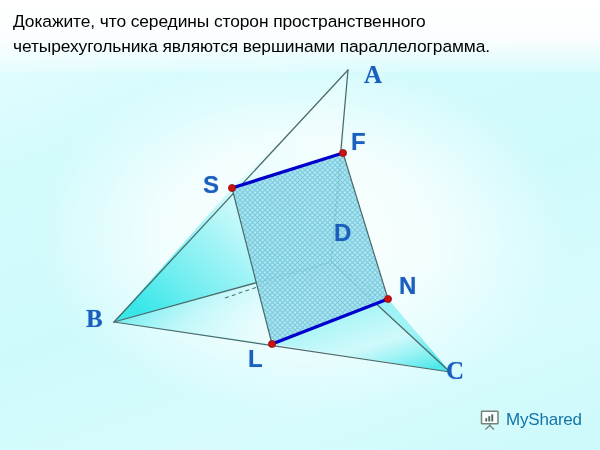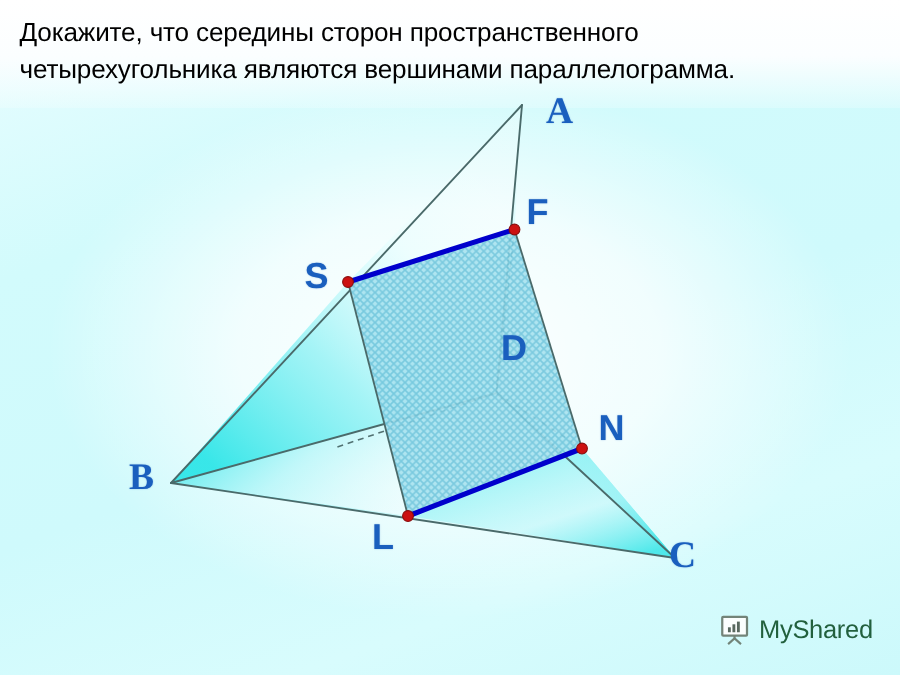--- a/index.html
+++ b/index.html
@@ -63,21 +63,21 @@
   #watermark {
     position: absolute;
     left: 479px;
     top: 409px;
     display: flex;
     align-items: center;
     gap: 5px;
     opacity: 0.92;
   }
   #watermark .wm-text {
-    color: #14532d;
+    color: #0369a1;
     font-size: 17px;
     font-family: "Liberation Sans", sans-serif;
     letter-spacing: -0.2px;
   }
 </style>
 </head>
 <body>
 
 <div id="slide">
 

